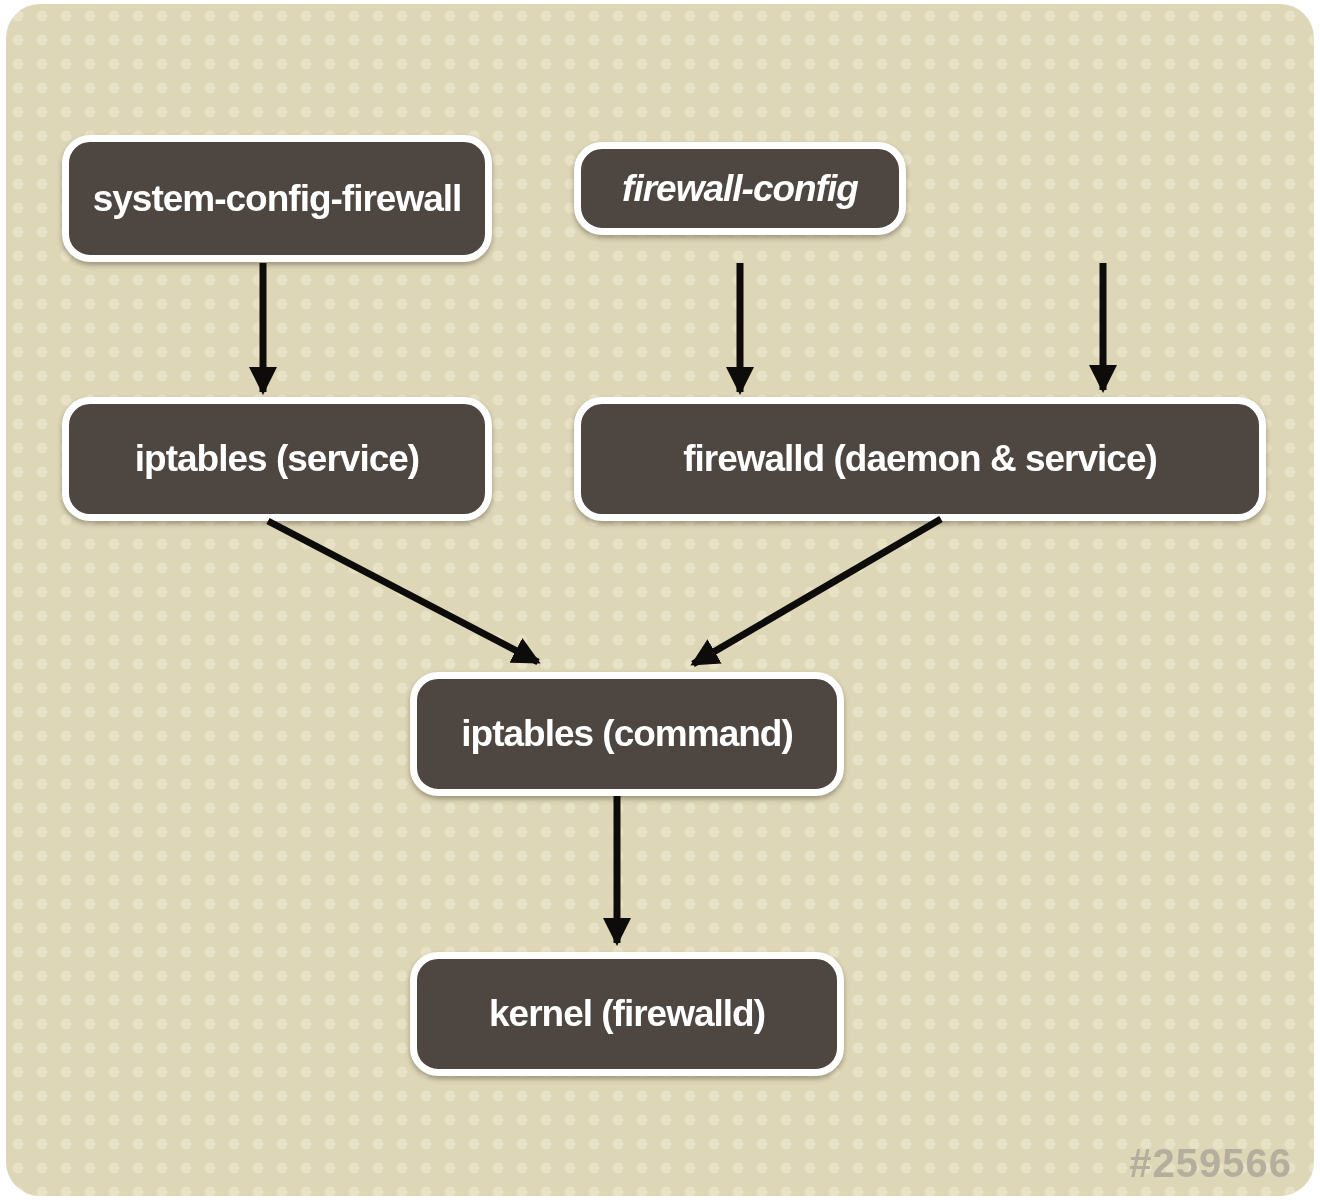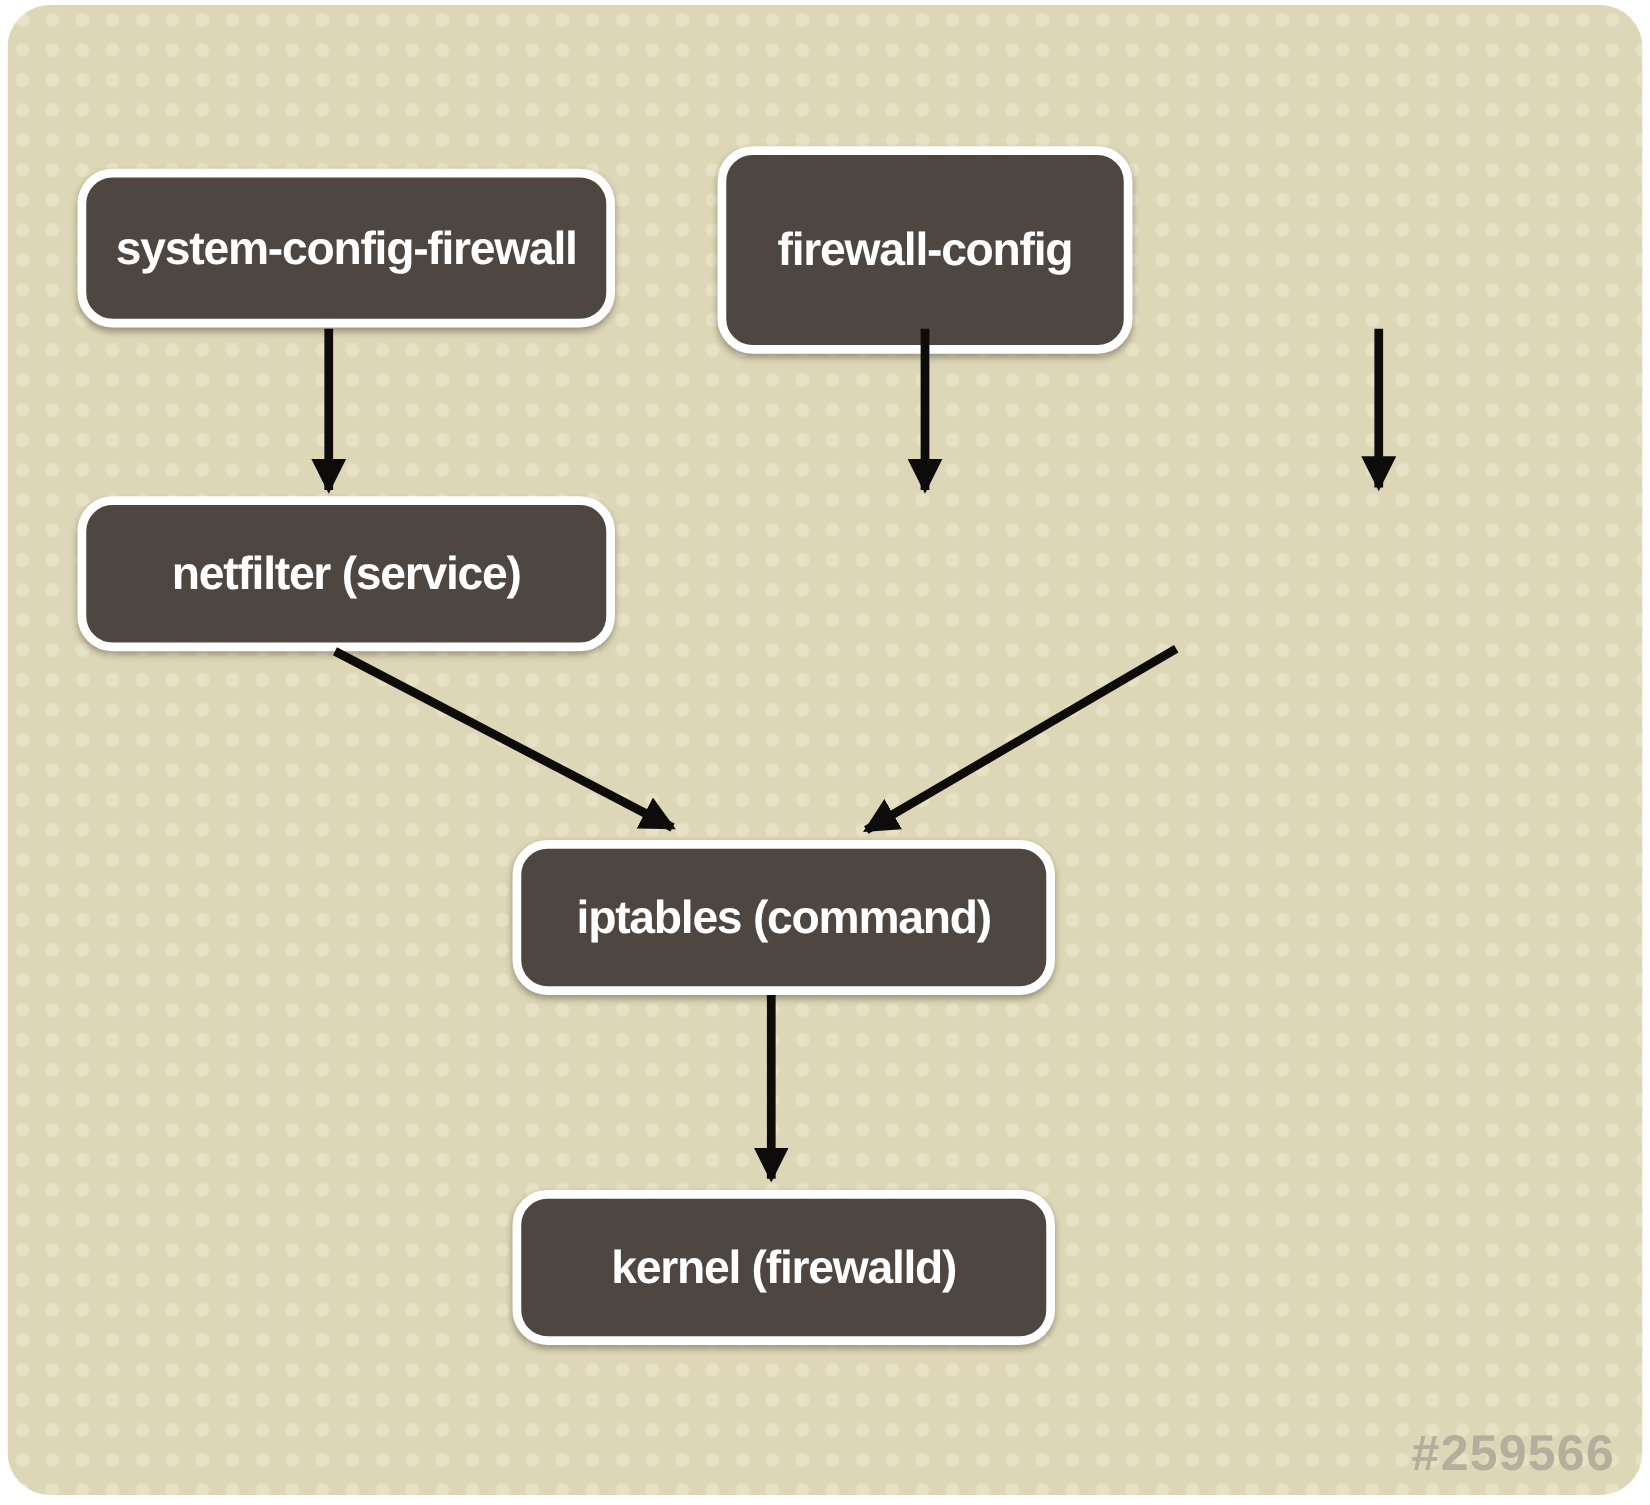--- a/index.html
+++ b/index.html
@@ -44,22 +44,23 @@
     position:absolute;right:28px;bottom:18px;
     color:var(--watermark);
     font-size:40px;font-weight:bold;letter-spacing:1px;
   }
 </style>
 </head>
 <body>
 
 <div class="panel">
     <div class="node" style="left: 56px; top: 131px; width: 430px; height: 127px;">system-config-firewall</div>
-    <div class="node" style="left: 568px; top: 113px; width: 332px; height: 166px;">firewall-config</div>
-    <div class="node" style="left: 56px; top: 393px; width: 430px; height: 124px;">netfilter (service)</div>
+    <div class="node" style="left: 568px; top: 138px; width: 332px; height: 93px; font-style: italic;">firewall-config</div>
+    <div class="node" style="left: 56px; top: 393px; width: 430px; height: 124px;">iptables (service)</div>
+    <div class="node" style="left: 568px; top: 393px; width: 692px; height: 124px;">firewalld (daemon &amp; service)</div>
     <div class="node" style="left: 404px; top: 668px; width: 434px; height: 124px;">iptables (command)</div>
     <div class="node" style="left: 404px; top: 948px; width: 434px; height: 124px;">kernel (firewalld)</div>
   </div>
 <div class="watermark">#259566</div>
 
 <svg class="edges" width="1320" height="1204">
     <defs>
       <marker id="ah" markerUnits="userSpaceOnUse" markerWidth="28" markerHeight="28" refX="25" refY="14" orient="auto">
         <path d="M0,0 L28,14 L0,28 Z" fill="#0d0c0a"></path>
       </marker>

